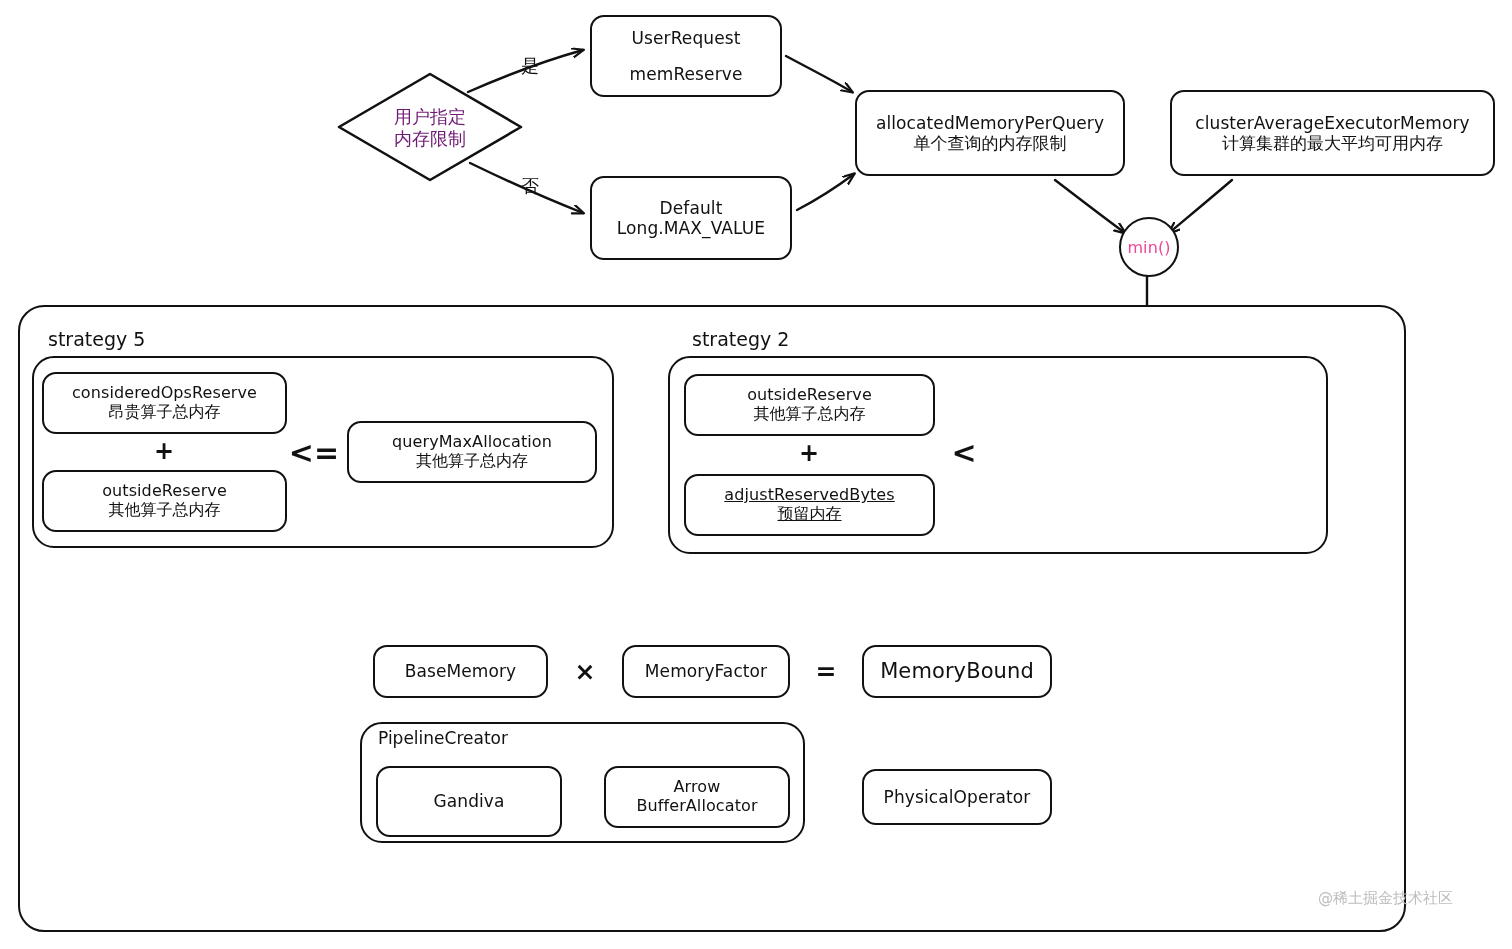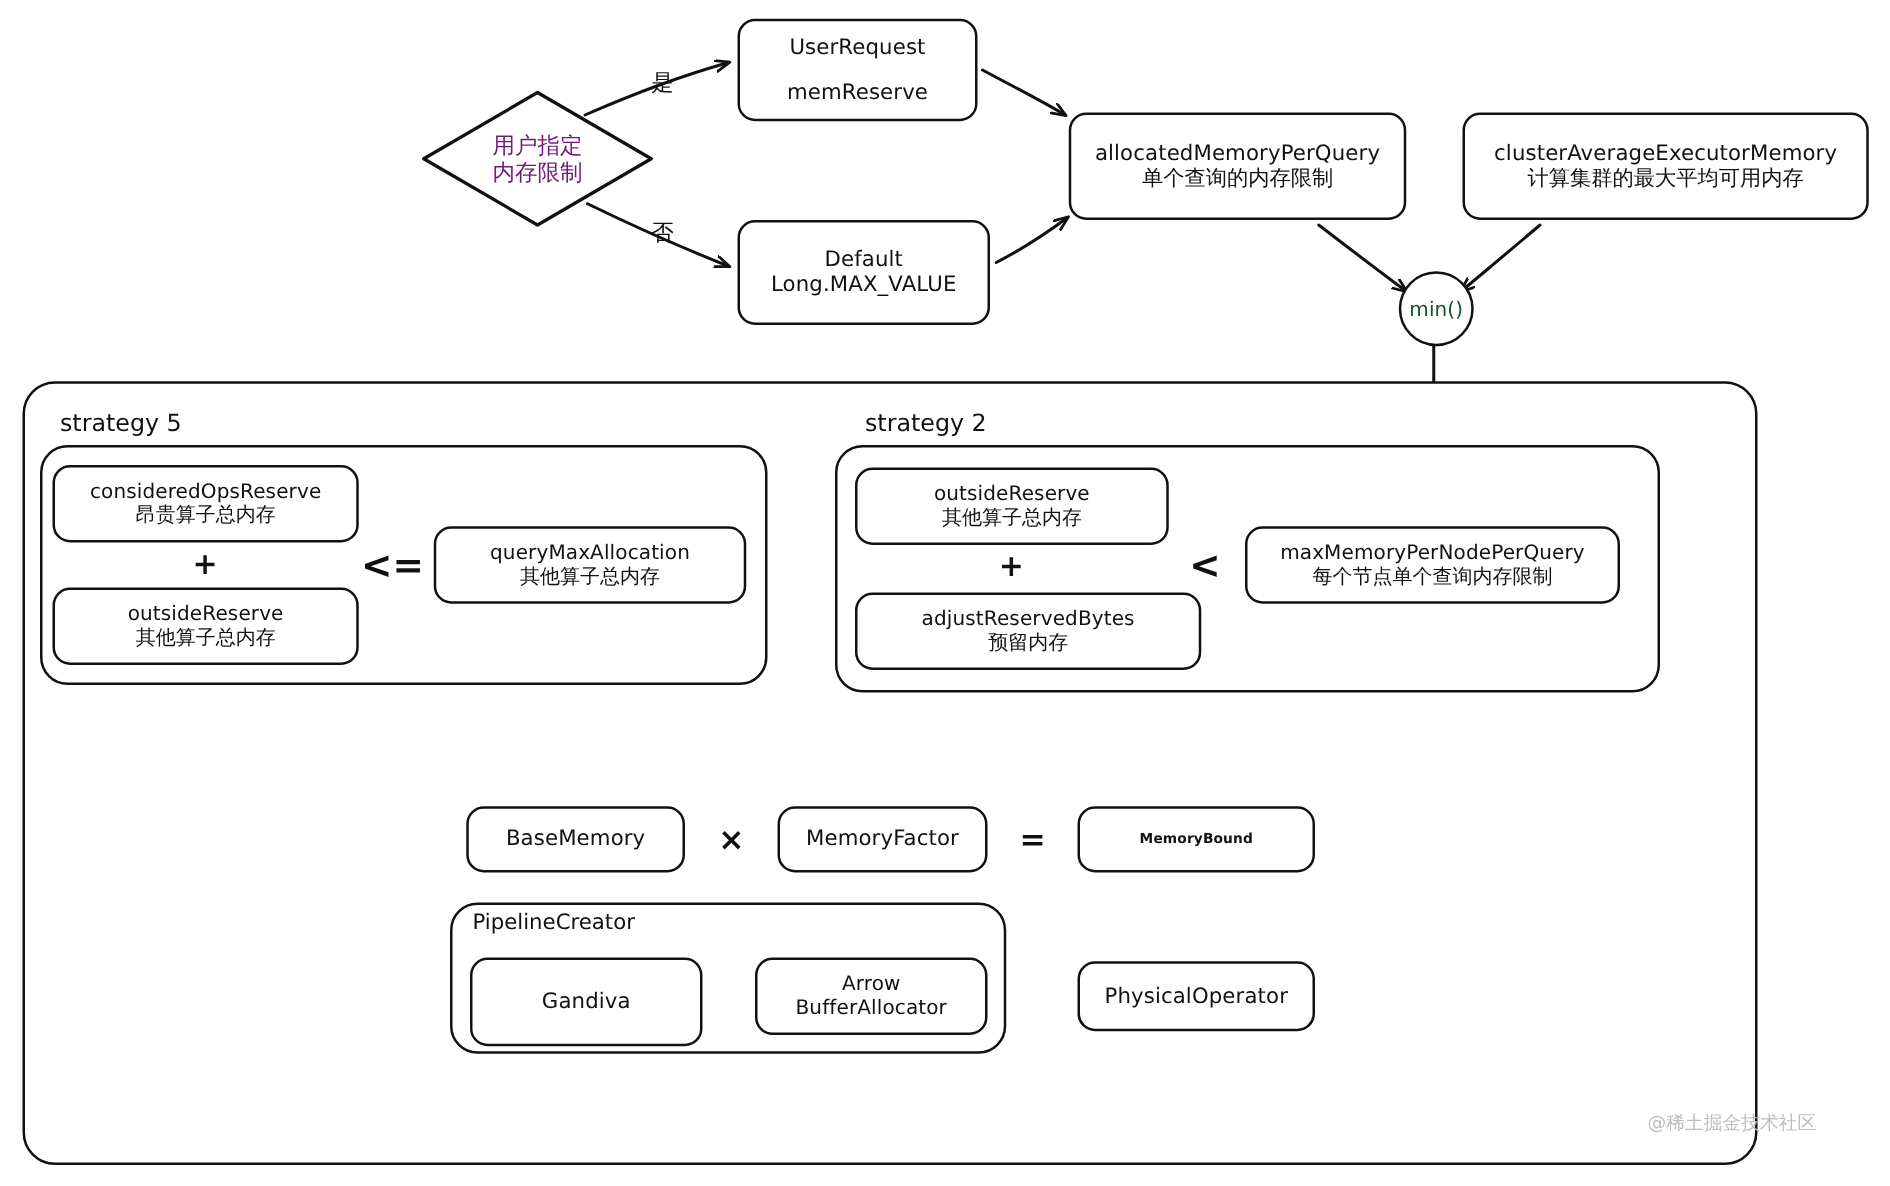--- a/index.html
+++ b/index.html
@@ -89,21 +89,21 @@
     line-height: 1.2;
   }
   .circle-node {
     position: absolute;
     border: 2.6px solid #111111;
     border-radius: 50%;
     background: #ffffff;
     display: flex;
     align-items: center;
     justify-content: center;
-    color: #14532d;
+    color: #ec4899;
   }
   .watermark {
     position: absolute;
     color: #bdbdbd;
     font-family: "DejaVu Sans", sans-serif;
     white-space: nowrap;
   }
 </style>
 </head>
 <body>
@@ -205,46 +205,42 @@
   <div class="grp-title" style="left:692px; top:328px; font-size:19px;">strategy 2</div>
   <div class="grp" style="left:668px; top:356px; width:660px; height:198px;"></div>
 
   <div class="node rbox" style="left:684px; top:374px; width:251px; height:62px;">
     <span class="lbl-code" style="font-size:16px;">outsideReserve</span>
     <span class="lbl-cn" style="font-size:16px;">其他算子总内存</span>
   </div>
 
   <div class="op" style="left:787px; top:440px; width:44px; height:26px; font-size:24px;">+</div>
 
-  <div class="node rbox" style="left:684px; top:474px; width:277px; height:62px;">
+  <div class="node rbox" style="left:684px; top:474px; width:251px; height:62px;text-decoration:underline;">
     <span class="lbl-code" style="font-size:16px;">adjustReservedBytes</span>
     <span class="lbl-cn" style="font-size:16px;">预留内存</span>
   </div>
 
   <div class="op" style="left:942px; top:434px; width:44px; height:36px; font-size:30px;">&lt;</div>
 
-  <div class="node rbox" style="left:996px; top:421px; width:300px; height:62px;">
-    <span class="lbl-code" style="font-size:16px;">maxMemoryPerNodePerQuery</span>
-    <span class="lbl-cn" style="font-size:16px;">每个节点单个查询内存限制</span>
-  </div>
 
   <div class="node rbox" style="left:373px; top:645px; width:175px; height:53px;">
     <span class="lbl-code" style="font-size:17px;">BaseMemory</span>
   </div>
 
   <div class="op" style="left:568px; top:656px; width:34px; height:30px; font-size:25px;">×</div>
 
   <div class="node rbox" style="left:622px; top:645px; width:168px; height:53px;">
     <span class="lbl-code" style="font-size:17px;">MemoryFactor</span>
   </div>
 
   <div class="op" style="left:809px; top:656px; width:34px; height:30px; font-size:25px;">=</div>
 
   <div class="node rbox" style="left:862px; top:645px; width:190px; height:53px;">
-    <span class="lbl-code" style="font-size:11px;font-weight:bold;">MemoryBound</span>
+    <span class="lbl-code" style="font-size:21px;">MemoryBound</span>
   </div>
 
   <div class="grp" style="left:360px; top:722px; width:445px; height:121px;"></div>
   <div class="grp-title" style="left:378px; top:728px; font-size:17px;">PipelineCreator</div>
 
   <div class="node rbox" style="left:376px; top:766px; width:186px; height:71px;">
     <span class="lbl-code" style="font-size:17px;">Gandiva</span>
   </div>
 
   <div class="node rbox" style="left:604px; top:766px; width:186px; height:62px;">

